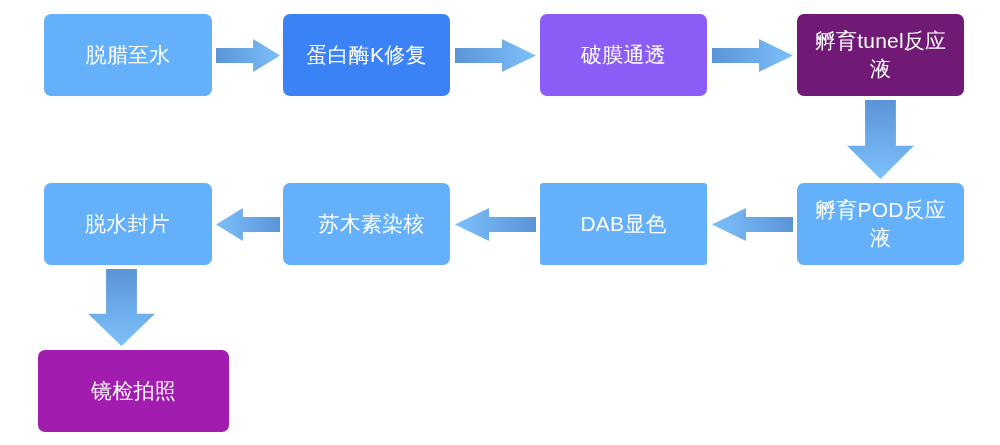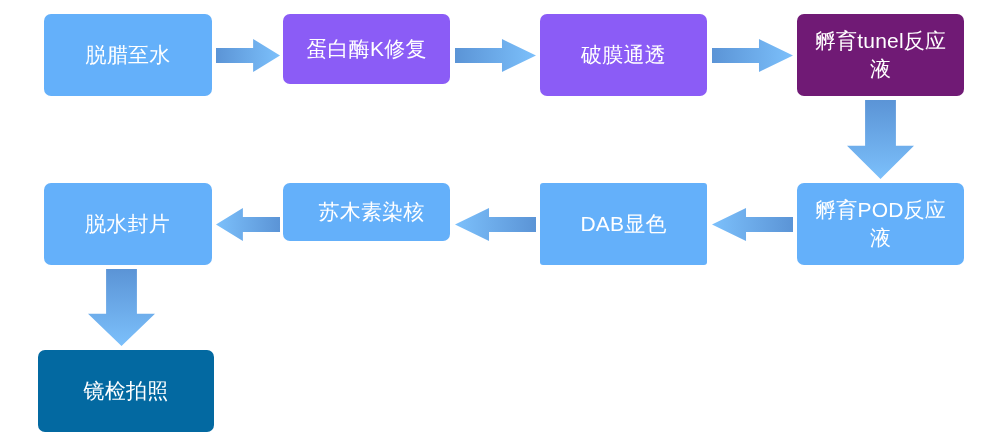--- a/index.html
+++ b/index.html
@@ -48,42 +48,42 @@
   }
 </style>
 </head>
 <body>
 
 <div id="canvas" style="width: 1000px; height: 445px; background: rgb(255, 255, 255);">
 
   <div class="node" style="left: 44px; top: 14px; width: 168px; height: 82px; background: rgb(100, 176, 250); color: rgb(255, 255, 255); border-radius: 7px; font-size: 21px;">
     <span class="label">脱腊至水</span>
   </div>
-  <div class="node" style="left: 283px; top: 14px; width: 167px; height: 70px; background: #8b5cf6; color: rgb(255, 255, 255); border-radius: 7px; font-size: 21px;">
+  <div class="node" style="left: 283px; top: 14px; width: 167px; height: 82px; background: #3b82f6; color: rgb(255, 255, 255); border-radius: 7px; font-size: 21px;">
     <span class="label">蛋白酶K修复</span>
   </div>
   <div class="node" style="left: 540px; top: 14px; width: 167px; height: 82px; background: #8b5cf6; color: rgb(255, 255, 255); border-radius: 7px; font-size: 21px;">
     <span class="label">破膜通透</span>
   </div>
   <div class="node" style="left: 797px; top: 14px; width: 167px; height: 82px; background: #701a75; color: rgb(255, 255, 255); border-radius: 7px; font-size: 21px;">
     <span class="label">孵育tunel反应液</span>
   </div>
   <div class="node" style="left: 797px; top: 183px; width: 167px; height: 82px; background: rgb(100, 176, 250); color: rgb(255, 255, 255); border-radius: 7px; font-size: 21px;">
     <span class="label">孵育POD反应液</span>
   </div>
   <div class="node" style="left: 540px; top: 183px; width: 167px; height: 82px; background: rgb(100, 176, 250); color: rgb(255, 255, 255); border-radius: 3px; font-size: 21px;">
     <span class="label">DAB显色</span>
   </div>
-  <div class="node" style="left: 283px; top: 183px; width: 167px; height: 58px; background: rgb(100, 176, 250); color: rgb(255, 255, 255); border-radius: 7px; font-size: 21px; padding-left: 18px;">
+  <div class="node" style="left: 283px; top: 183px; width: 167px; height: 82px; background: rgb(100, 176, 250); color: rgb(255, 255, 255); border-radius: 7px; font-size: 21px; padding-left: 18px;">
     <span class="label">苏木素染核</span>
   </div>
   <div class="node" style="left: 44px; top: 183px; width: 168px; height: 82px; background: rgb(100, 176, 250); color: rgb(255, 255, 255); border-radius: 7px; font-size: 21px; padding-left: 7px;">
     <span class="label">脱水封片</span>
   </div>
-  <div class="node" style="left: 38px; top: 350px; width: 176px; height: 82px; background: #0369a1; color: rgb(255, 255, 255); border-radius: 7px; font-size: 21px;">
+  <div class="node" style="left: 38px; top: 350px; width: 191px; height: 82px; background: #a21caf; color: rgb(255, 255, 255); border-radius: 7px; font-size: 21px;">
     <span class="label">镜检拍照</span>
   </div>
 
   <div class="arrow" style="left: 216px; top: 39px; width: 64px; height: 33px;">
       <svg viewBox="0 0 100 100" preserveAspectRatio="none">
         <defs>
           <linearGradient id="ag0" x1="0%" y1="0%" x2="100%" y2="0%">
             <stop offset="0%" stop-color="#5b94d6"></stop>
             <stop offset="100%" stop-color="#7cc0fb"></stop>
           </linearGradient>

